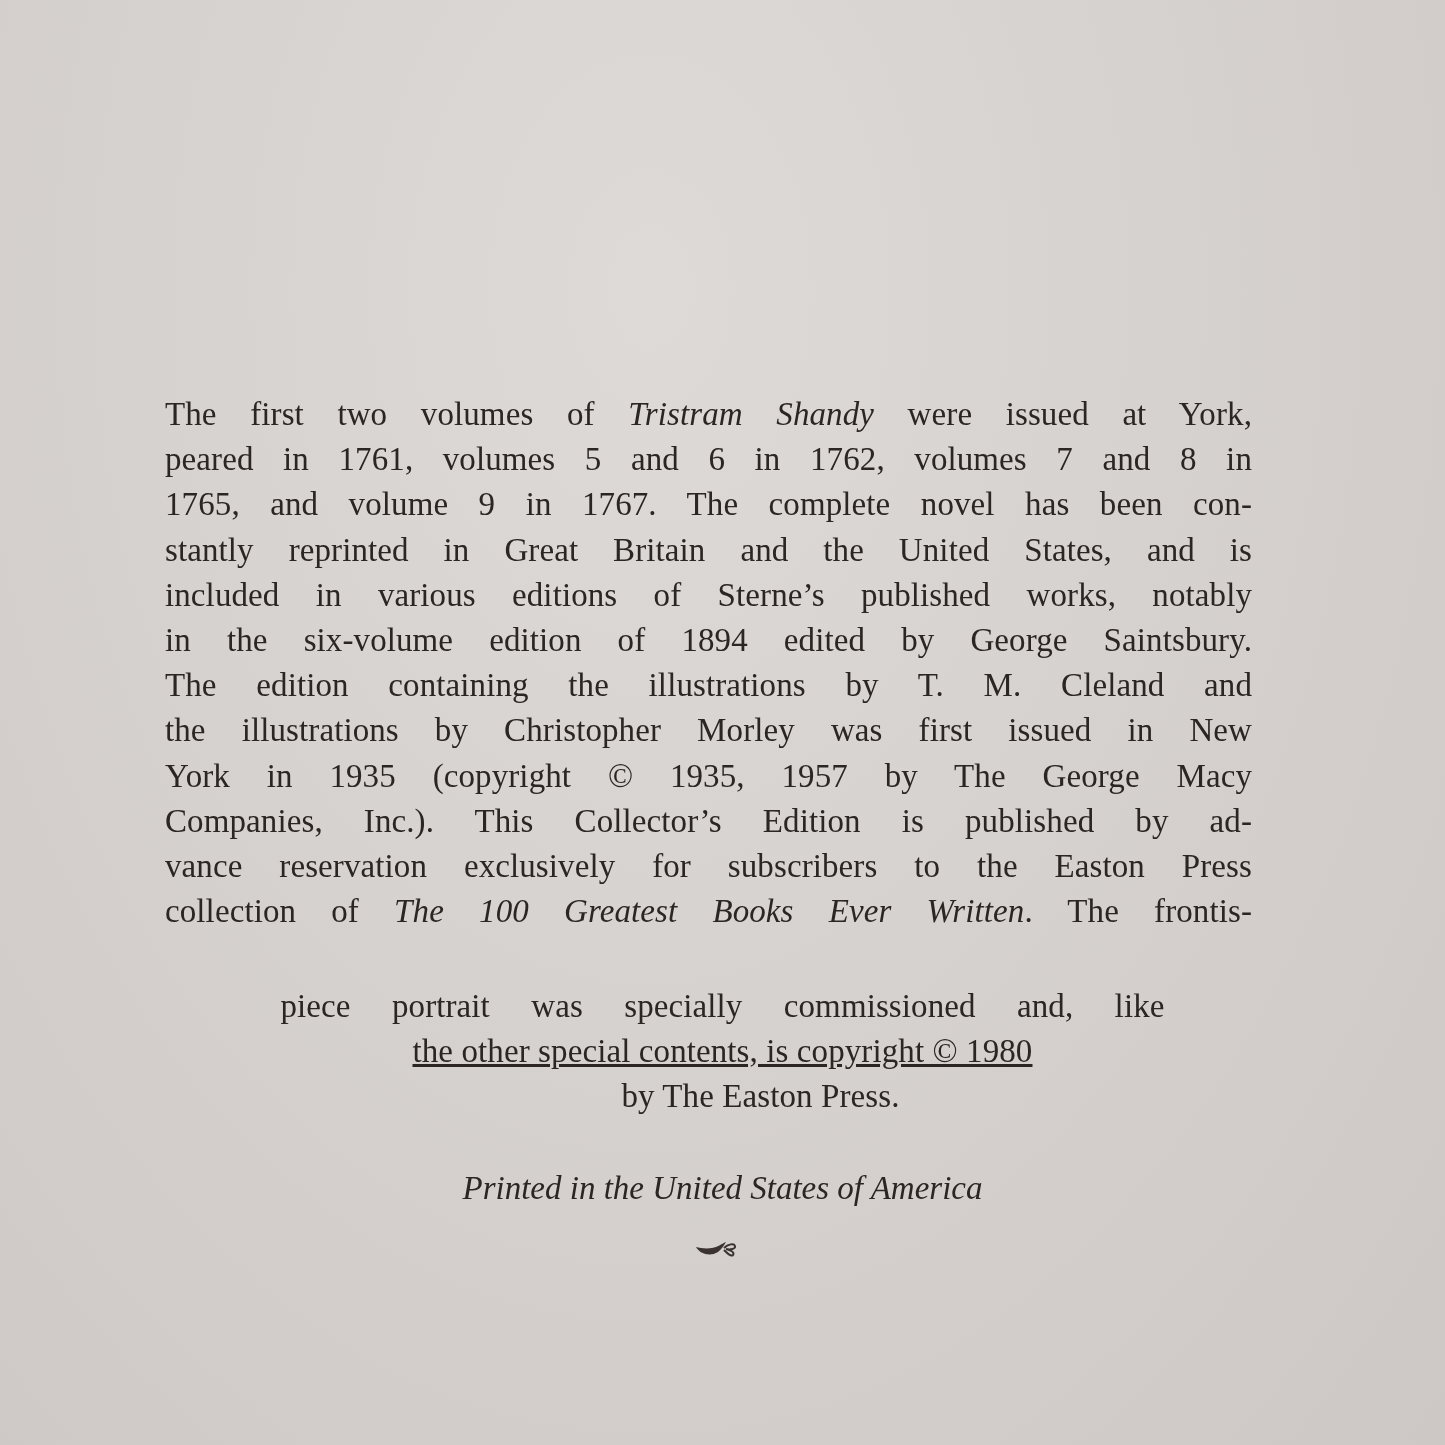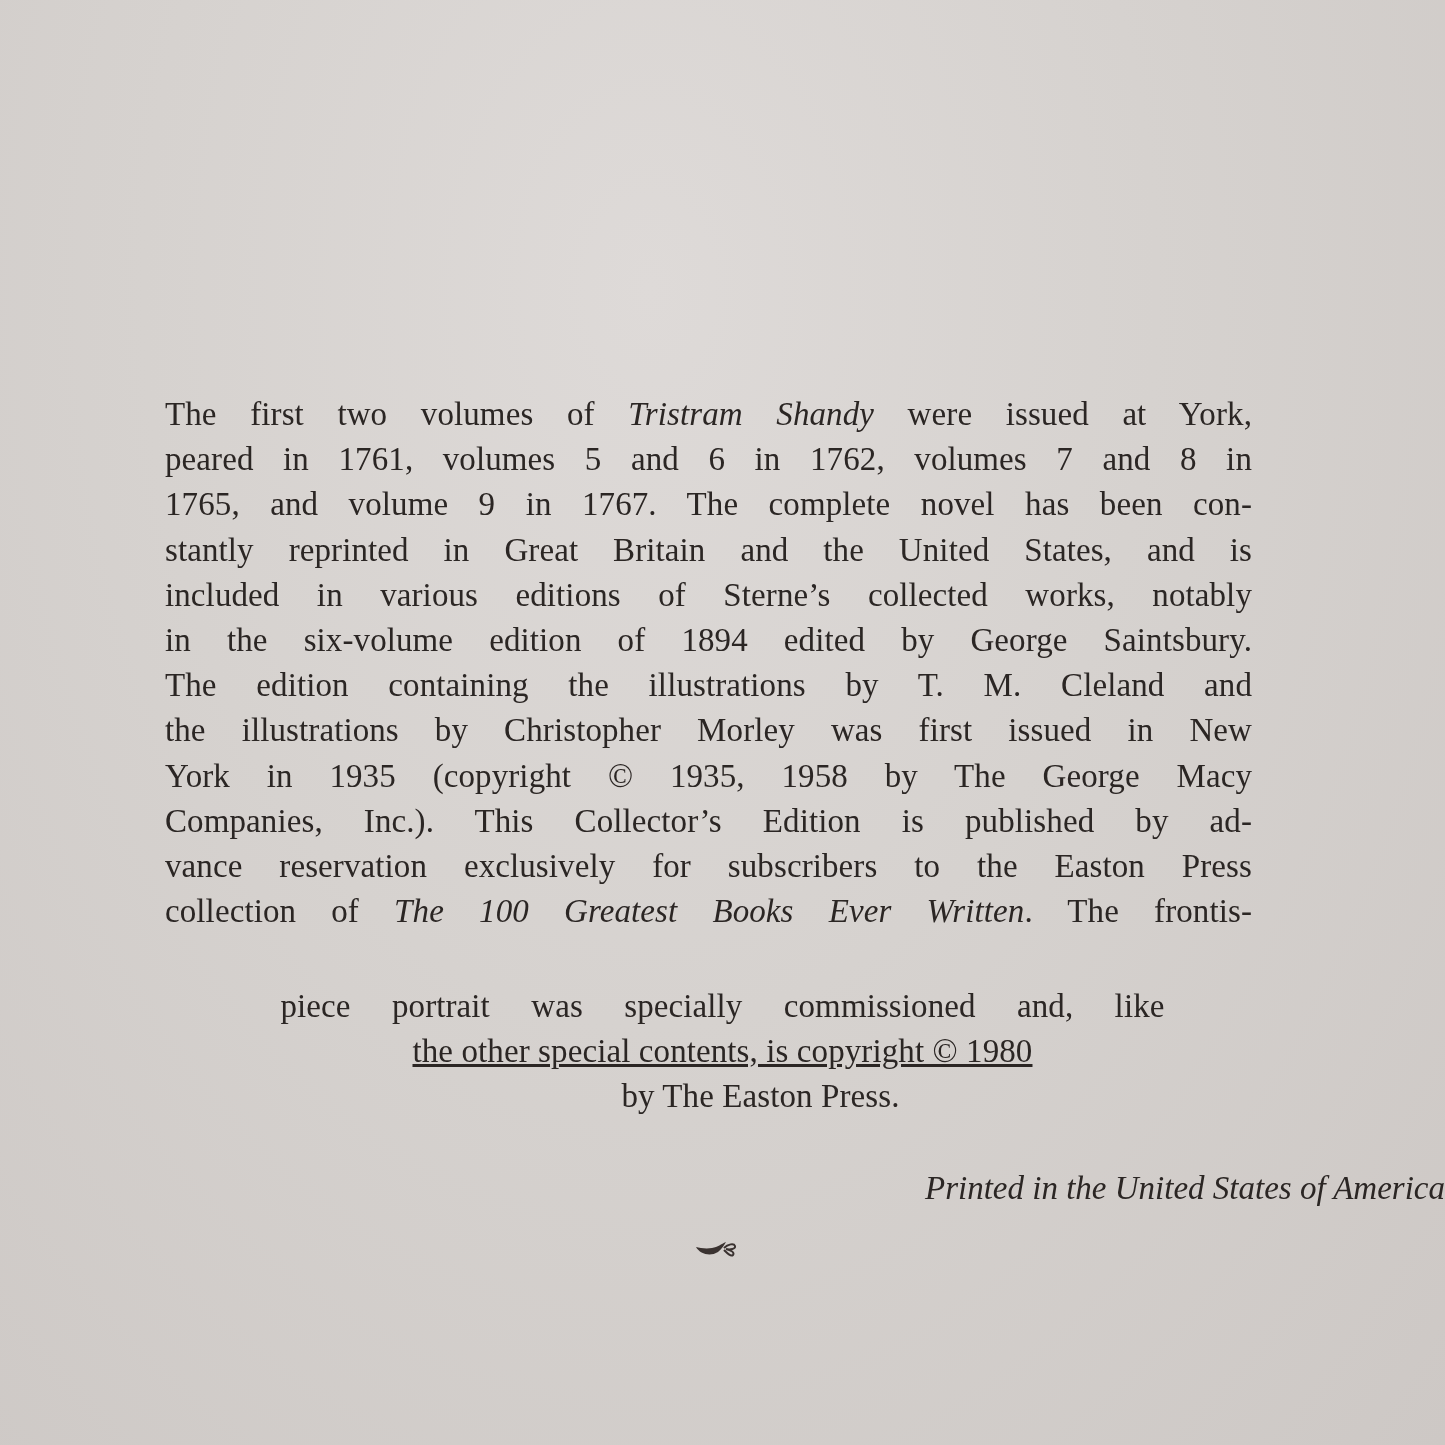--- a/index.html
+++ b/index.html
@@ -22,40 +22,40 @@
       letter-spacing: 0.1px;
     }
     .line i { font-style: italic; }
     .centered { text-align: center; text-align-last: center; }
     .c1 { position: absolute; left: 0; width: 1445px; top: 984px; }
     .c2 { position: absolute; left: 0; width: 1445px; top: 1029px; text-decoration: underline; }
     .c3 { position: absolute; left: 0; width: 1445px; top: 1074px; padding-left: 38px; }
     .c1 .line { width: 884px; margin: 0 auto; padding-left: 0; }
     .imprint {
       position: absolute; left: 0; width: 1445px; top: 1166px;
-      text-align: right; font-style: italic; font-size: 33px; line-height: 45px;
+      text-align: center; font-style: italic; font-size: 33px; line-height: 45px;
     }
     .ornament {
       position: absolute; left: 692px; top: 1238px; width: 50px; height: 22px;
     }
   </style>
 </head>
 <body>
 
 <div class="page">
   <div class="block">
     <div class="line"><span>The first two volumes of </span><i>Tristram Shandy</i><span> were issued at York,</span></div>
     <div class="line">peared in 1761, volumes 5 and 6 in 1762, volumes 7 and 8 in</div>
     <div class="line">1765, and volume 9 in 1767. The complete novel has been con-</div>
     <div class="line">stantly reprinted in Great Britain and the United States, and is</div>
-    <div class="line">included in various editions of Sterne’s collected works, notably</div>
+    <div class="line">included in various editions of Sterne’s published works, notably</div>
     <div class="line">in the six-volume edition of 1894 edited by George Saintsbury.</div>
     <div class="line">The edition containing the illustrations by T. M. Cleland and</div>
     <div class="line">the illustrations by Christopher Morley was first issued in New</div>
-    <div class="line">York in 1935 (copyright © 1935, 1958 by The George Macy</div>
+    <div class="line">York in 1935 (copyright © 1935, 1957 by The George Macy</div>
     <div class="line">Companies, Inc.). This Collector’s Edition is published by ad-</div>
     <div class="line">vance reservation exclusively for subscribers to the Easton Press</div>
     <div class="line"><span>collection of </span><i>The 100 Greatest Books Ever Written</i><span>. The frontis-</span></div>
   </div>
 
   <div class="c1">
     <div class="line">piece portrait was specially commissioned and, like</div>
   </div>
   <div class="c2">
     <div class="line centered">the other special contents, is copyright © 1980</div>

